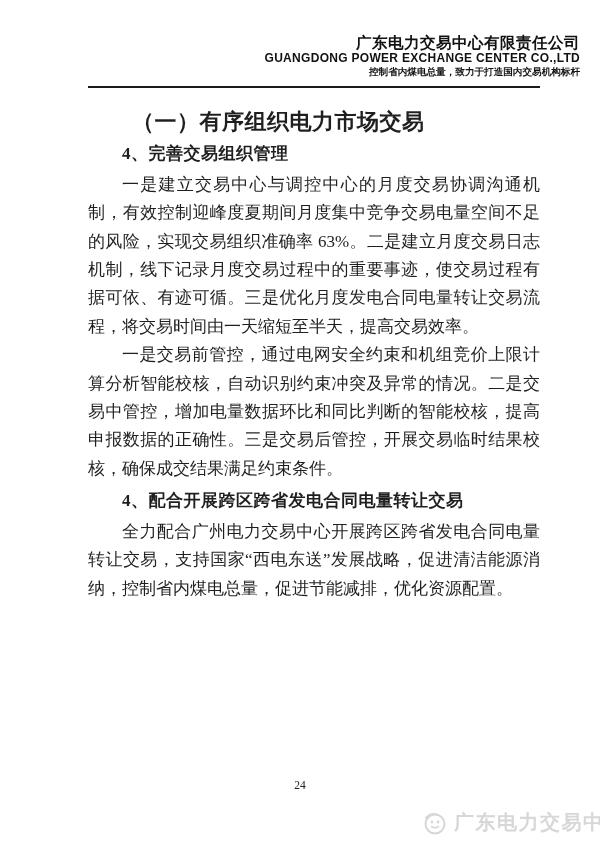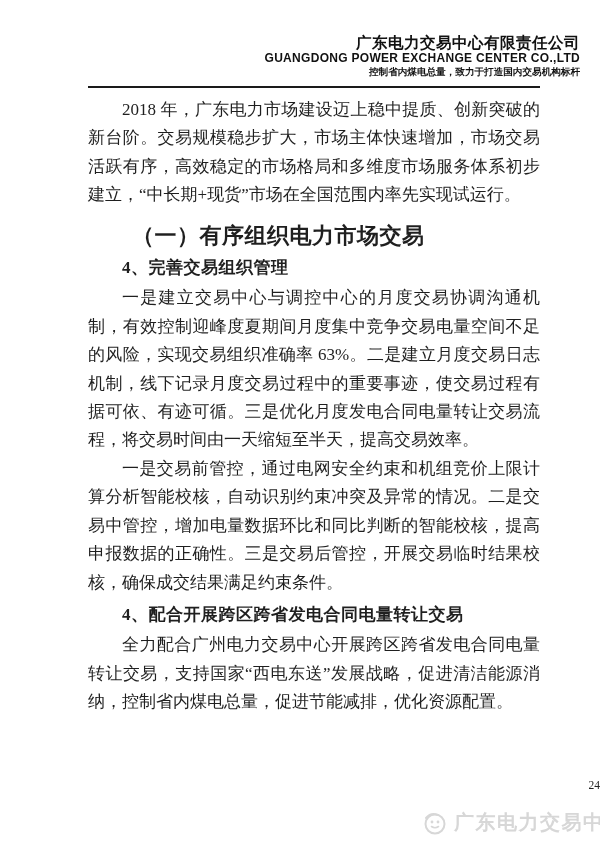--- a/index.html
+++ b/index.html
@@ -40,21 +40,21 @@
     font-size:22px; line-height:28.4px; font-weight:bold;
     text-indent:2em; margin:12px 0 2px 0; letter-spacing:0.5px;
   }
   .h-2 {
     font-size:17px; line-height:28.4px; font-weight:bold;
     text-indent:2em; margin:4px 0 2px 0; letter-spacing:0.5px;
   }
 
   
   .pagenum {
-    position:absolute; top:779px; left:0; width:600px; text-align:right;
+    position:absolute; top:779px; left:0; width:600px; text-align:center;
     font-size:11.5px; color:#222;
   }
   .watermark {
     position:absolute; top:809px; right:14px;
     display:flex; align-items:center; gap:6px;
     color:#d7d7d7; font-family:"Liberation Sans", sans-serif;
     font-size:20px; font-weight:bold; letter-spacing:1.5px;
   }
   .watermark svg { display:block; }
 </style>
@@ -66,21 +66,20 @@
   <header class="letterhead">
     <div class="co-cn">广东电力交易中心有限责任公司</div>
     <div class="co-en">GUANGDONG POWER EXCHANGE CENTER CO.,LTD</div>
     <div class="co-slogan">控制省内煤电总量，致力于打造国内交易机构标杆</div>
   </header>
 
   <div class="rule"></div>
 
   <main class="content">
 
-    <p class="para">2018 年，广东电力市场建设迈上稳中提质、创新突破的新台阶。交易规模稳步扩大，市场主体快速增加，市场交易活跃有序，高效稳定的市场格局和多维度市场服务体系初步建立，“中长期+现货”市场在全国范围内率先实现试运行。</p>
 
     <h2 class="h-1">（一）有序组织电力市场交易</h2>
 
     <h3 class="h-2">4、完善交易组织管理</h3>
     <p class="para">一是建立交易中心与调控中心的月度交易协调沟通机制，有效控制迎峰度夏期间月度集中竞争交易电量空间不足的风险，实现交易组织准确率 63%。二是建立月度交易日志机制，线下记录月度交易过程中的重要事迹，使交易过程有据可依、有迹可循。三是优化月度发电合同电量转让交易流程，将交易时间由一天缩短至半天，提高交易效率。</p>
 
     <p class="para">一是交易前管控，通过电网安全约束和机组竞价上限计算分析智能校核，自动识别约束冲突及异常的情况。二是交易中管控，增加电量数据环比和同比判断的智能校核，提高申报数据的正确性。三是交易后管控，开展交易临时结果校核，确保成交结果满足约束条件。</p>
 
     <h3 class="h-2">4、配合开展跨区跨省发电合同电量转让交易</h3>
     <p class="para">全力配合广州电力交易中心开展跨区跨省发电合同电量转让交易，支持国家“西电东送”发展战略，促进清洁能源消纳，控制省内煤电总量，促进节能减排，优化资源配置。</p>

